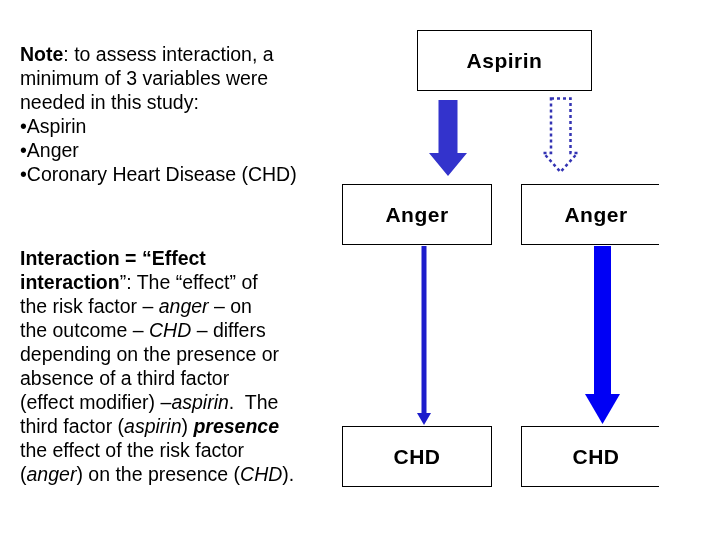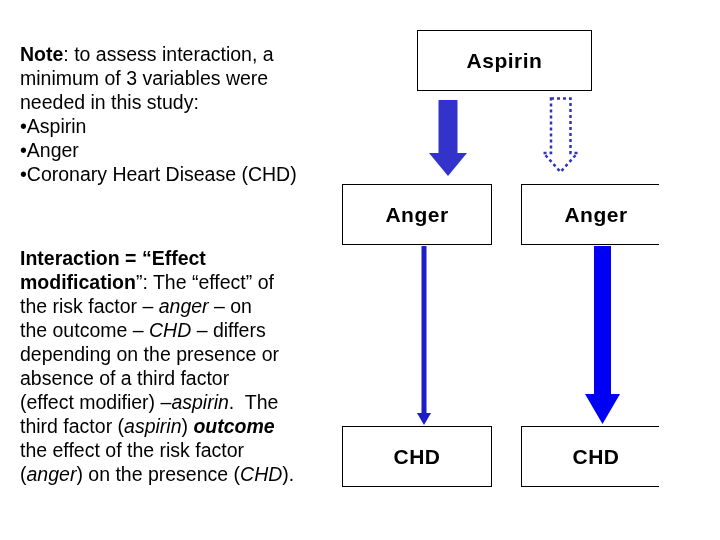--- a/index.html
+++ b/index.html
@@ -37,27 +37,27 @@
 <div class="slide">
 
   <div class="text-block" id="note-text"><span class="b">Note</span><span>: to assess interaction, a
 minimum of 3 variables were
 needed in this study:
 •Aspirin
 •Anger
 •Coronary Heart Disease (CHD)</span></div>
 
   <div class="text-block" id="interaction-text"><span class="b">Interaction = “Effect
-modification</span><span>”: The “effect” of
+interaction</span><span>”: The “effect” of
 the risk factor – </span><span class="i">anger</span><span> – on
 the outcome – </span><span class="i">CHD</span><span> – differs
 depending on the presence or
 absence of a third factor
 (effect modifier) –</span><span class="i">aspirin</span><span>.  The
-third factor (</span><span class="i">aspirin</span><span>) </span><span class="b i">outcome</span><span>
+third factor (</span><span class="i">aspirin</span><span>) </span><span class="b i">presence</span><span>
 the effect of the risk factor
 (</span><span class="i">anger</span><span>) on the presence (</span><span class="i">CHD</span><span>).</span></div>
 
   <div class="dbox" id="box-aspirin">
     <span class="lbl">Aspirin</span>
   </div>
 
   <div class="dbox" id="box-anger-l">
     <span class="lbl">Anger</span>
   </div>

